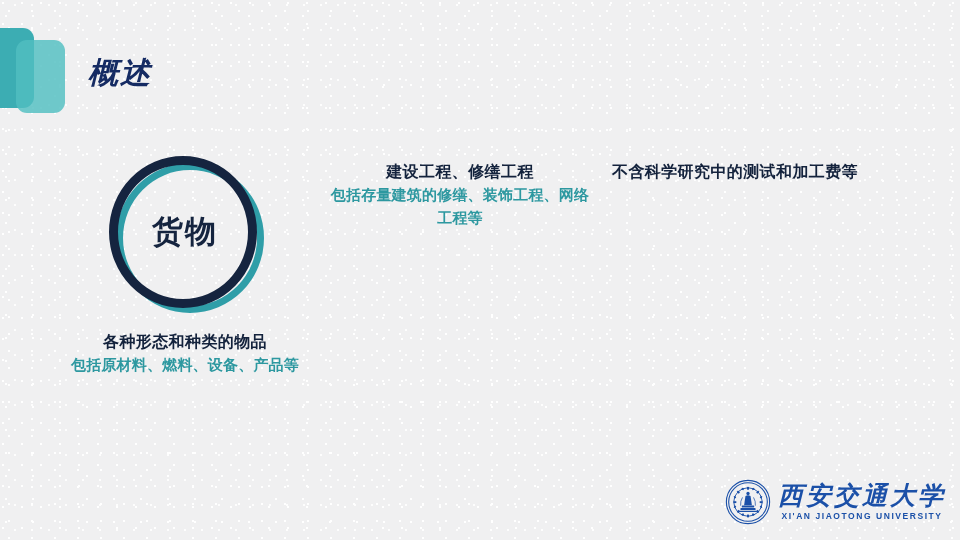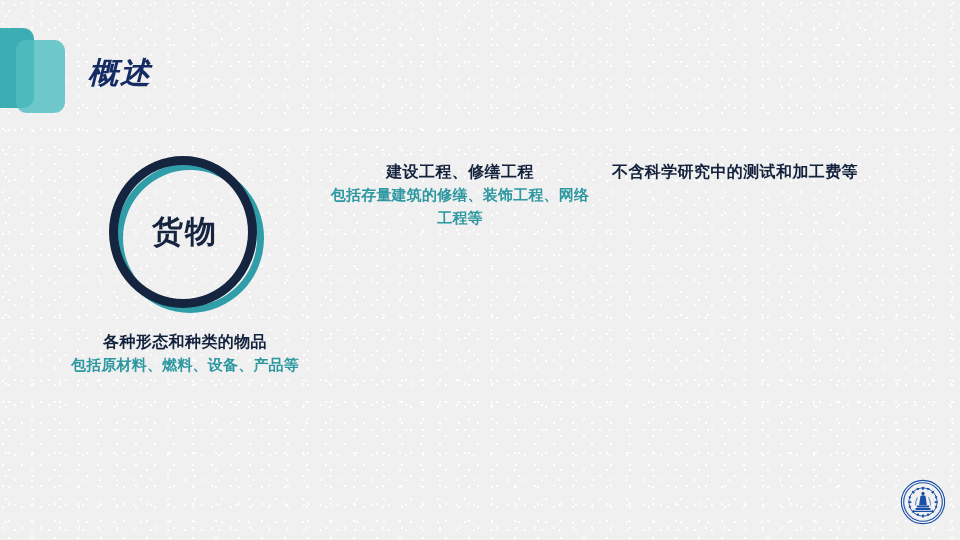--- a/index.html
+++ b/index.html
@@ -256,15 +256,19 @@
         <path d="M44.5 37 Q50 33.5 55.5 37 L58.5 57 L41.5 57 Z"></path>
         <rect x="36.5" y="57.5" width="27" height="4.2" rx="1.2"></rect>
         <rect x="33.5" y="63.2" width="33" height="4.4" rx="1.4"></rect>
         <rect x="30.5" y="68.8" width="39" height="3.2" rx="1.2"></rect>
       </g>
       <g fill="none" stroke="#1b50a8" stroke-width="1.6">
         <path d="M38 40 Q33 48 34 58"></path>
         <path d="M62 40 Q67 48 66 58"></path>
       </g>
     </svg>
+    <div class="logo-text">
+      <div class="logo-cn">西安交通大学</div>
+      <div class="logo-en">XI'AN JIAOTONG UNIVERSITY</div>
+    </div>
   </div>
 
 </div>
 
 </body></html>

